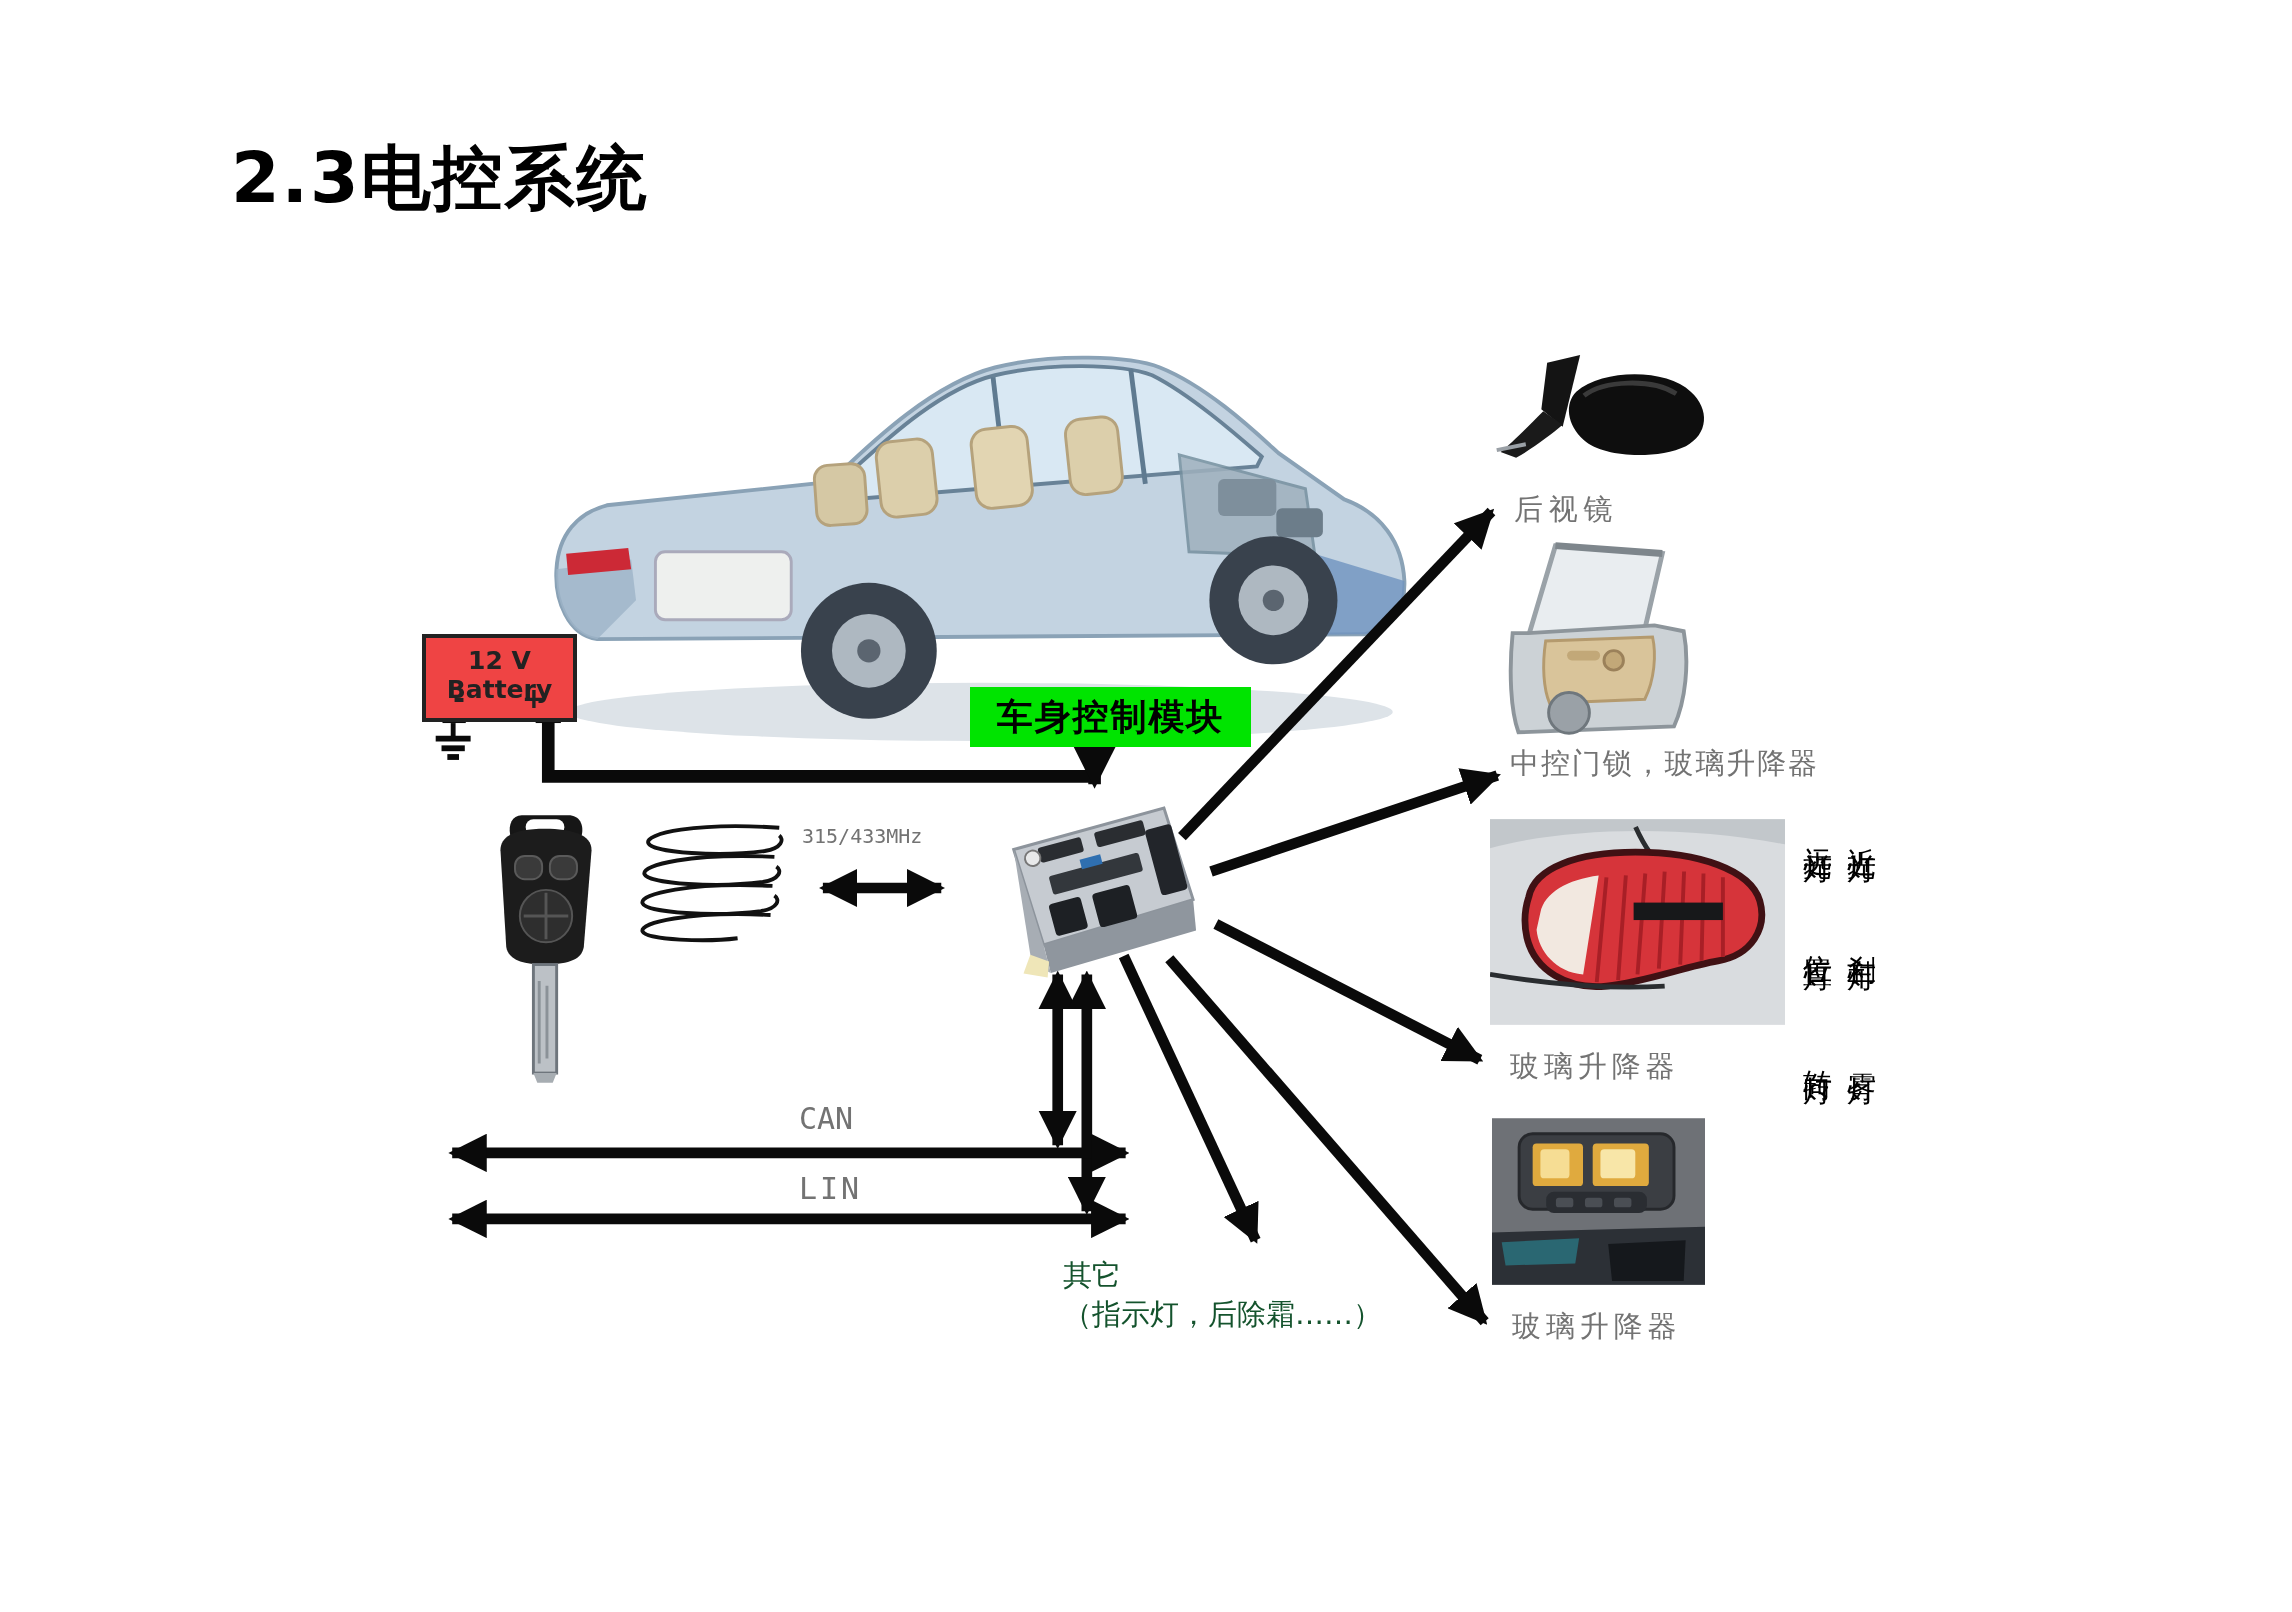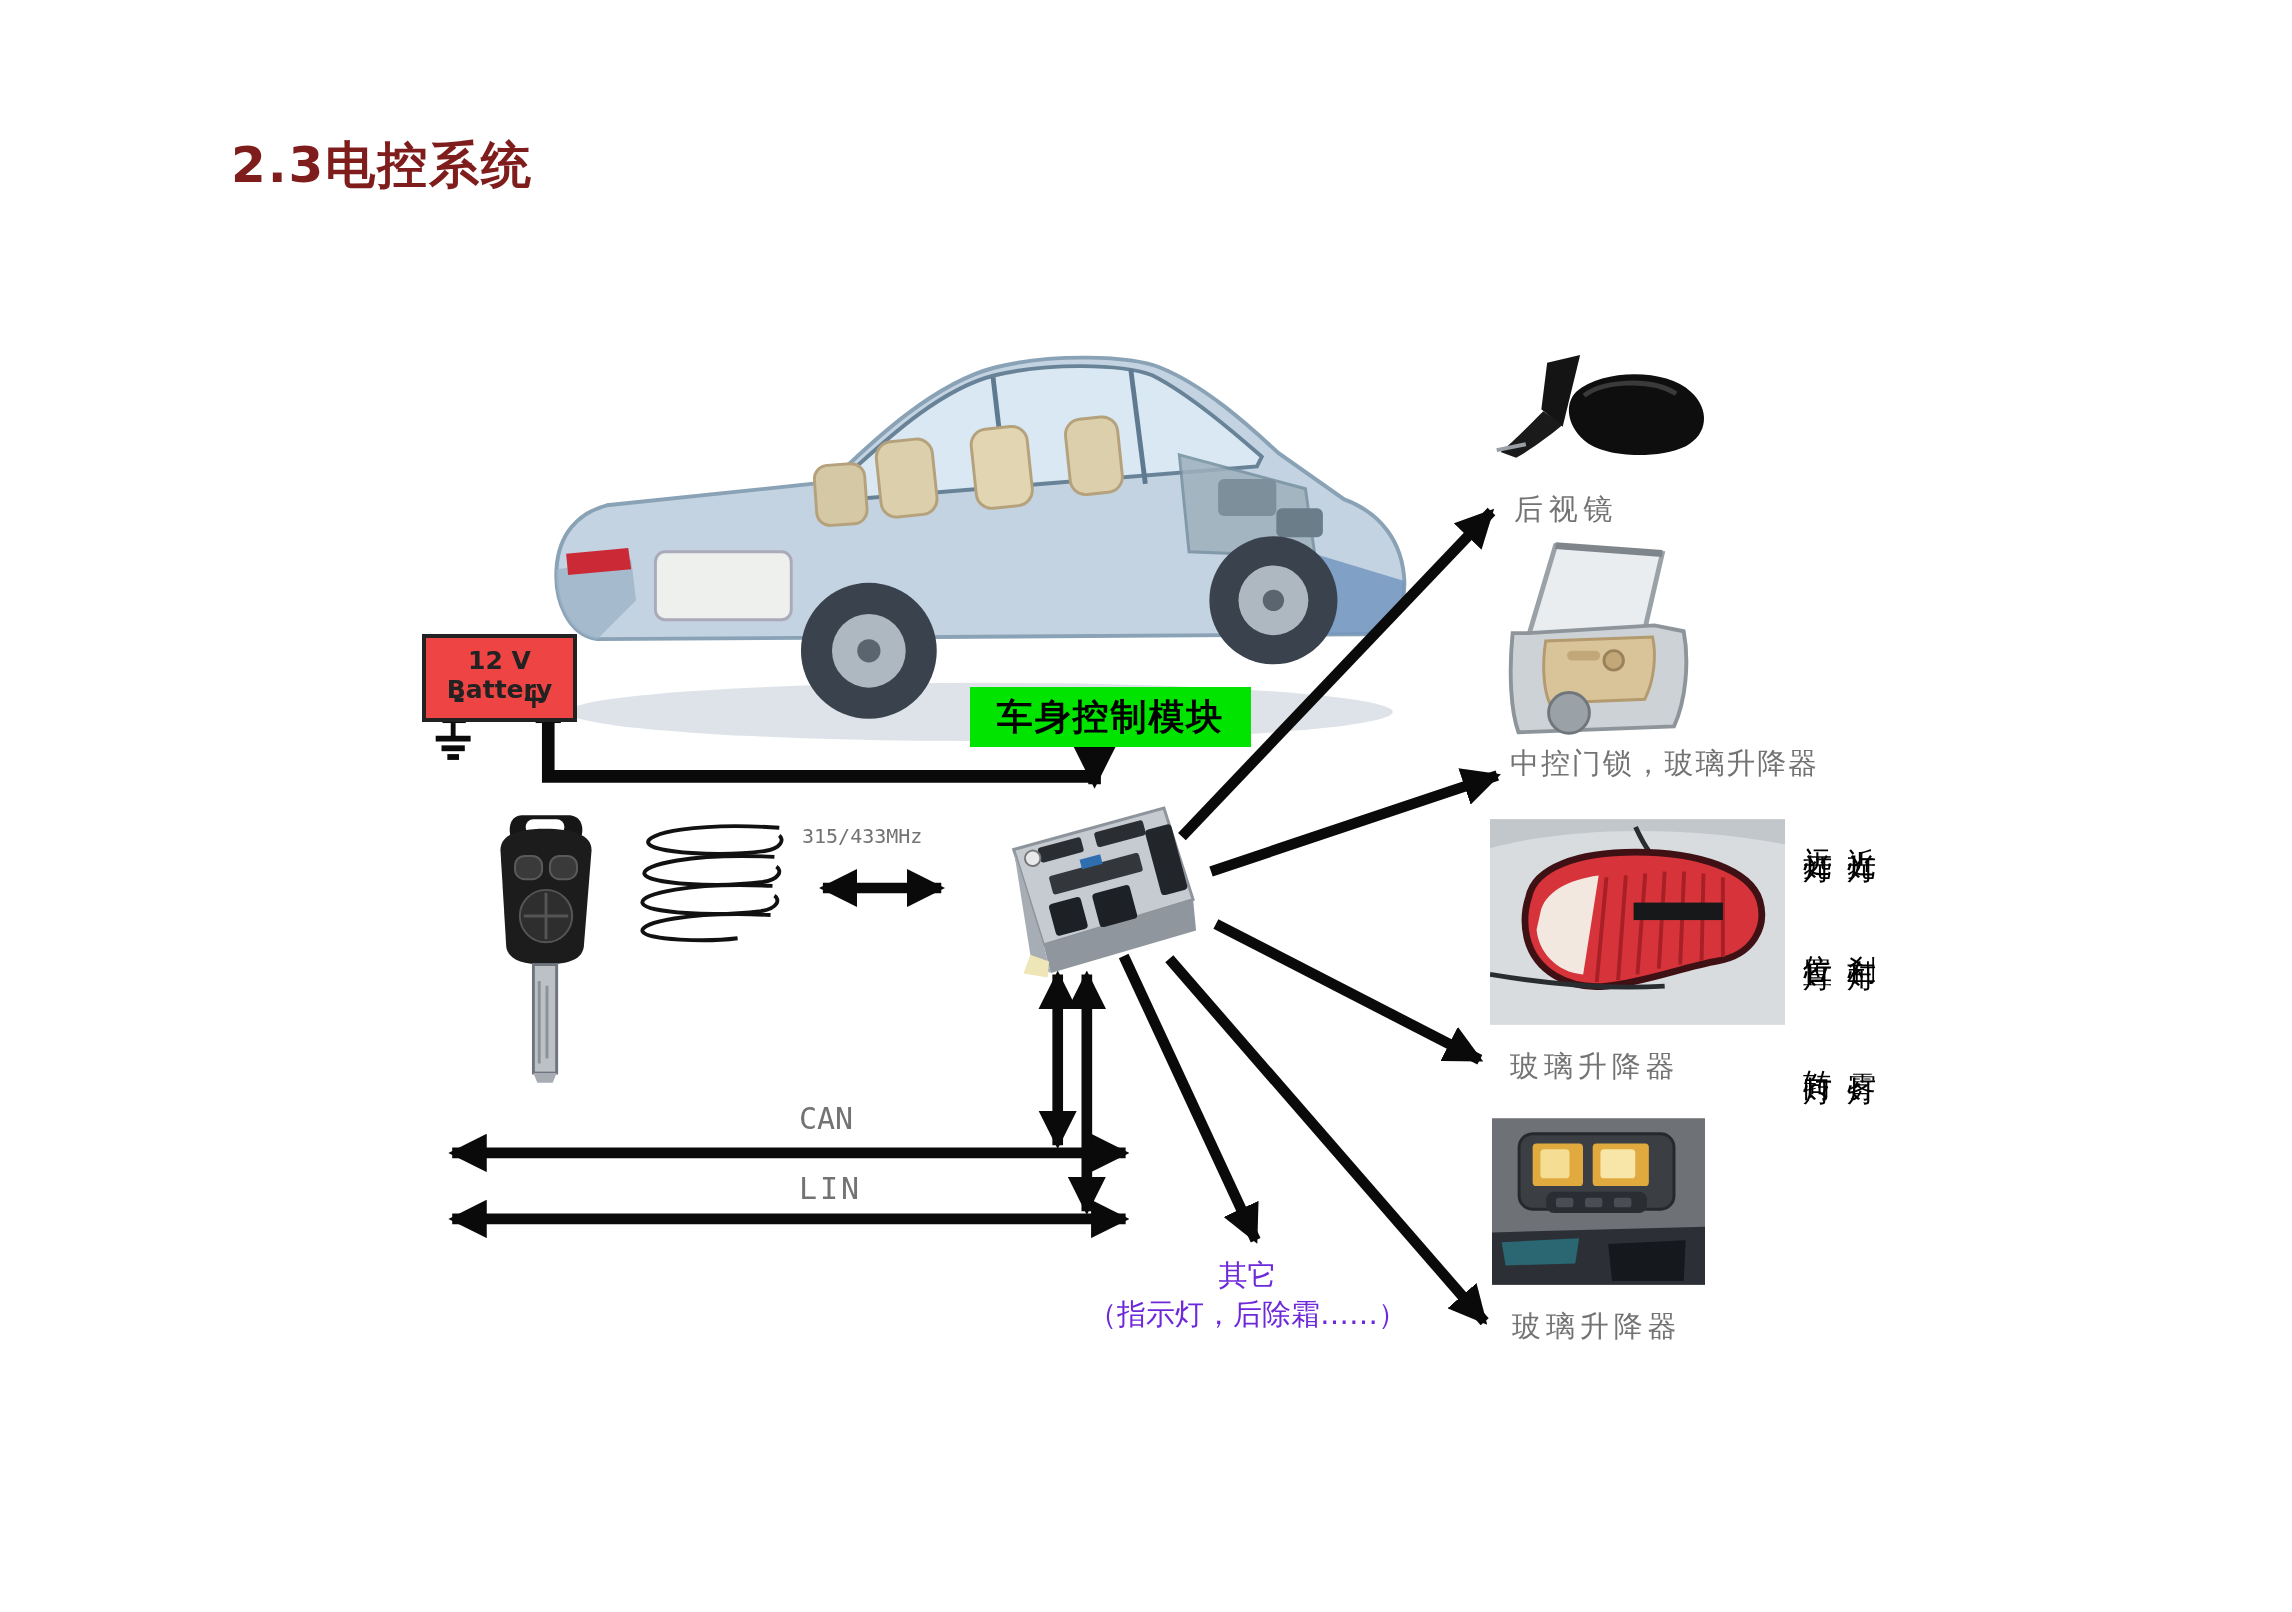--- a/index.html
+++ b/index.html
@@ -1,36 +1,36 @@
 <!DOCTYPE html>
 <html><head>
 <meta charset="utf-8">
 <style>
   html,body{margin:0;padding:0;background:#ffffff;}
   #slide{position:relative;width:2293px;height:1613px;background:#ffffff;overflow:hidden;
          font-family:"DejaVu Sans","Liberation Sans",sans-serif;}
   .abs{position:absolute;}
   .lbl{position:absolute;color:#737373;font-size:29px;line-height:1.15;white-space:nowrap;}
   .mono{font-family:"DejaVu Sans Mono","Liberation Mono",monospace;}
-  #title{position:absolute;left:231px;top:132px;font-size:50px;font-weight:bold;
-         letter-spacing:1.9px;color:#7f1d1d;}
+  #title{position:absolute;left:231px;top:132px;font-size:70px;font-weight:bold;
+         letter-spacing:1.9px;color:#000000;}
   #bcm-label{position:absolute;left:970px;top:687px;width:281px;height:60px;
              background:#00e400;color:#000;font-size:36px;font-weight:bold;
              display:flex;align-items:center;justify-content:center;letter-spacing:1.9px;}
   #battery-box{position:absolute;left:422px;top:634px;width:147px;height:80px;
                background:#ef4444;border:4.9px solid #222;}
   #battery-title{position:absolute;left:0;top:7.8px;width:100%;text-align:center;
                  font-size:25px;font-weight:bold;color:#222;}
   #battery-terminals{position:absolute;left:0;top:43px;width:100%;display:flex;
                      justify-content:space-between;padding:0 27px;box-sizing:border-box;
                      font-size:29px;font-weight:bold;color:#222;}
   .vtxt{position:absolute;writing-mode:vertical-rl;text-orientation:upright;
         font-size:29px;letter-spacing:3.9px;color:#000;}
-  #other-label{position:absolute;left:1063px;top:1256px;width:369px;text-align:center;
-               font-size:29px;color:#6d28d9;line-height:39px;white-space:nowrap;}
+  #other-label{position:absolute;left:1063px;top:1256px;width:369px;
+               font-size:29px;color:#14532d;line-height:39px;white-space:nowrap;}
 </style>
 </head>
 <body>
 
 <div id="slide">
 
   <div id="title">2.3电控系统</div>
 
   <svg class="abs" style="left:539px;top:309px;" width="878" height="442" viewBox="0 0 905 455">
     <ellipse cx="455" cy="415" rx="425" ry="30" fill="#dde3e8"></ellipse>

